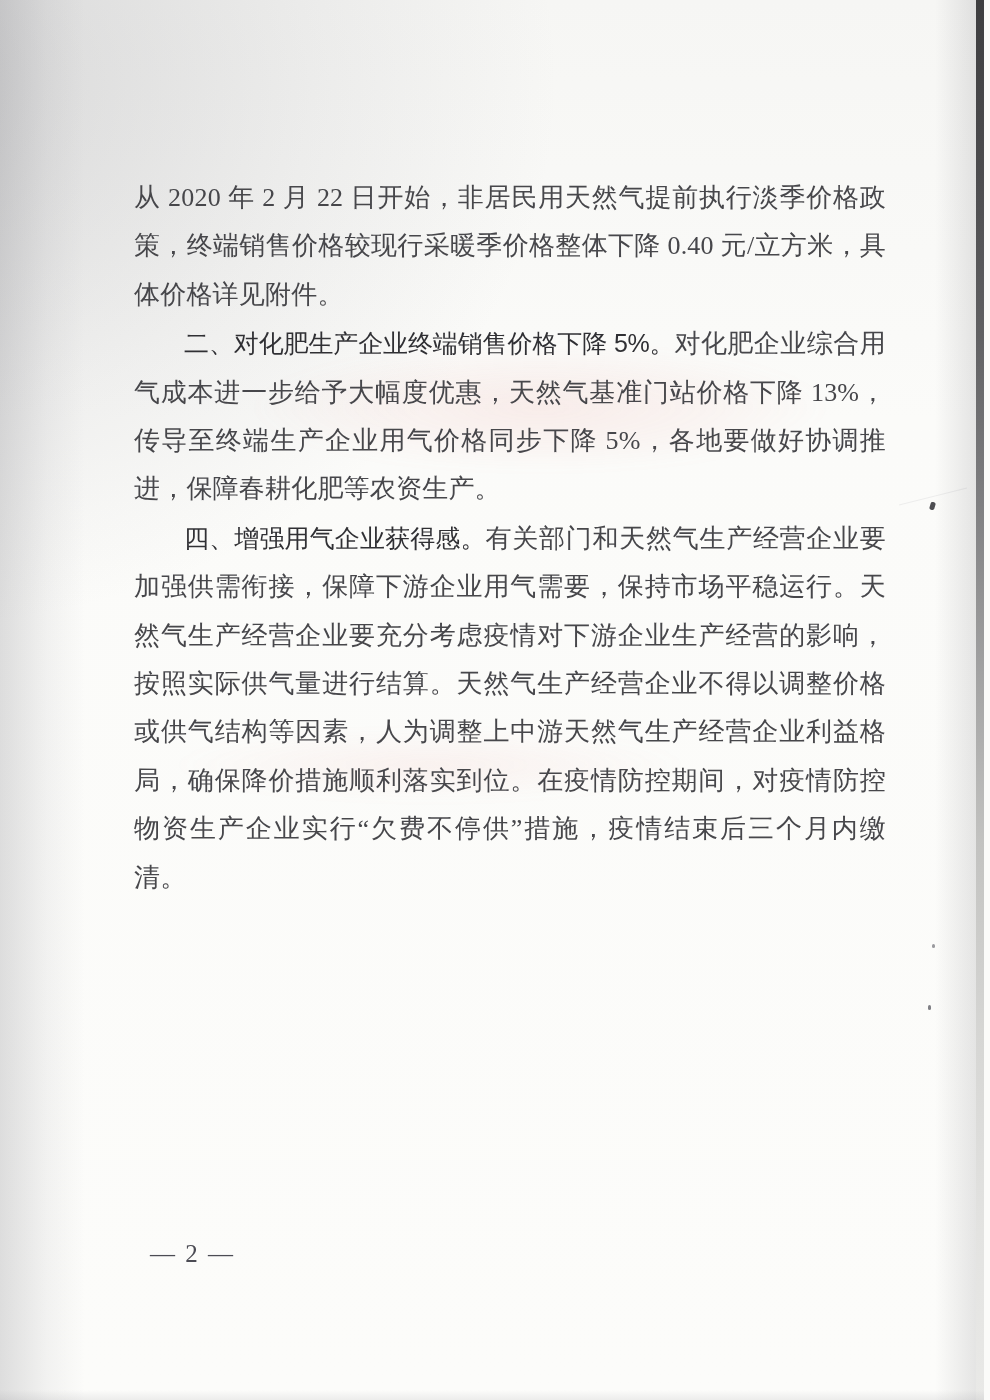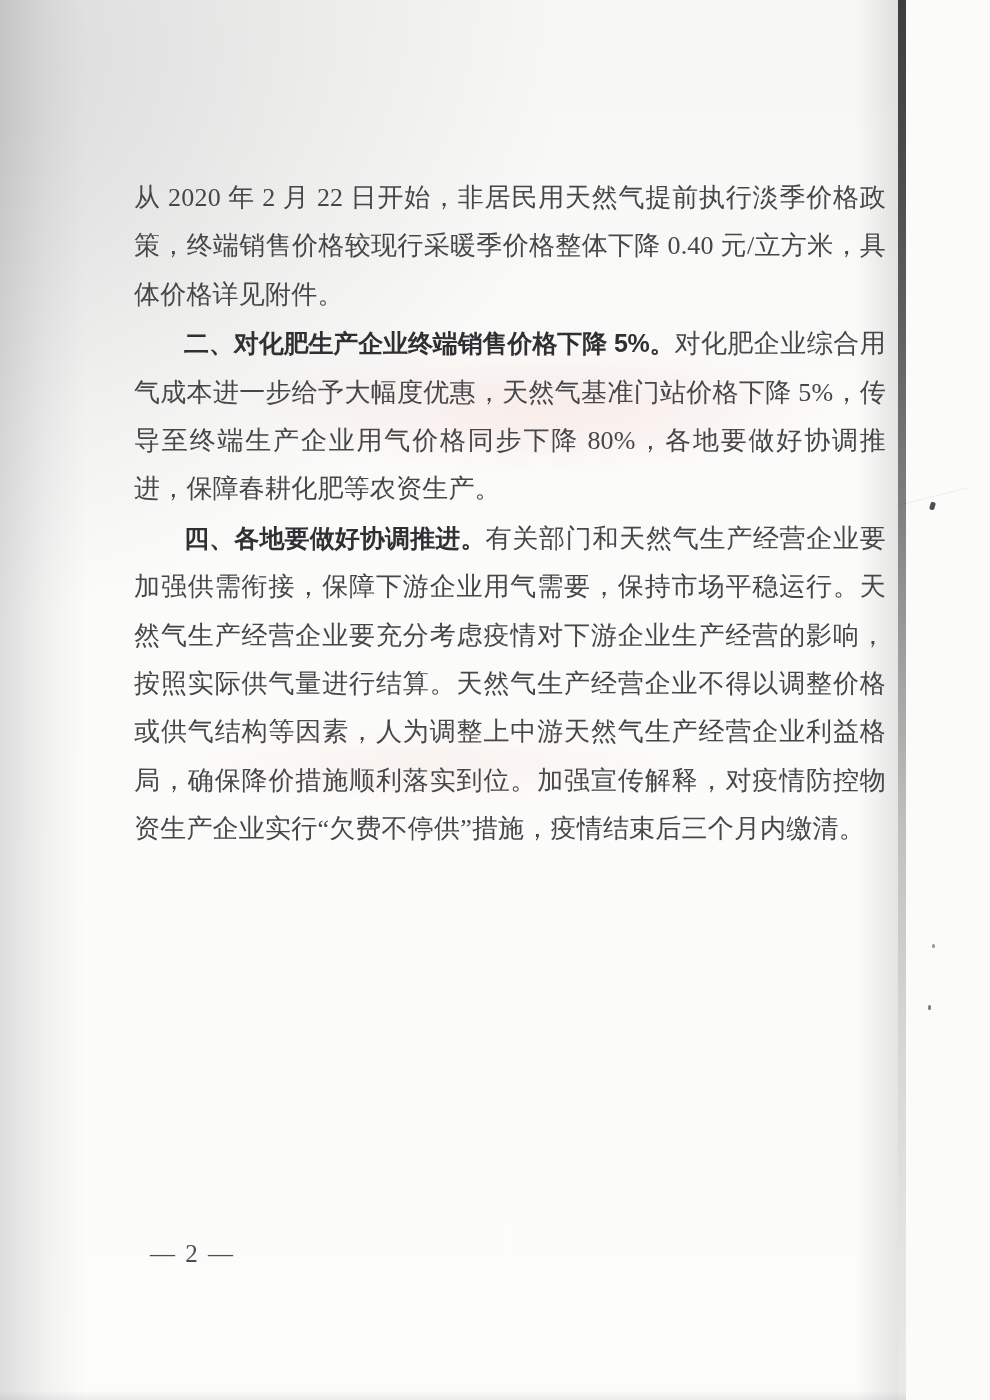--- a/index.html
+++ b/index.html
@@ -6,21 +6,21 @@
     margin: 0;
     padding: 0;
     width: 990px;
     height: 1400px;
     overflow: hidden;
     background: #fbfbf9;
     font-family: "Liberation Serif", "DejaVu Serif", serif;
   }
   .scan-page {
     position: relative;
-    width: 906px;
+    width: 984px;
     height: 1400px;
     background:
       radial-gradient(900px 760px at -90px 80px, rgba(138,138,144,0.30), rgba(158,158,164,0.12) 45%, rgba(0,0,0,0) 72%),
       linear-gradient(180deg, #f6f6f4 0%, #fbfbf9 30%, #fcfcfa 100%);
   }
   
   .edge-left {
     position: absolute; left: 0; top: 0; width: 85px; height: 100%;
     background: linear-gradient(90deg, rgba(132,132,138,0.26), rgba(150,150,156,0.10) 55%, rgba(0,0,0,0) 100%);
     pointer-events: none;
@@ -66,21 +66,21 @@
     font-size: 26px;
     line-height: 48.4px;
     color: var(--ink, #47474b);
     text-align: justify;
     letter-spacing: 0.2px;
   }
   .content p { margin: 0; padding: 0; }
   .content p.indent { text-indent: 50px; }
   .head {
     font-family: "Liberation Sans", "DejaVu Sans", sans-serif;
-    font-weight: 700;
+    font-weight: 400;
     font-size: 25px;
     letter-spacing: -0.4px;
     color: var(--ink-head, #303034);
   }
   .page-number {
     position: absolute;
     left: 150px; top: 1240px;
     font-size: 25px;
     letter-spacing: 2px;
     color: var(--ink-pn, #4c4c54);
@@ -98,18 +98,18 @@
   <div class="bleed bleed-1"></div>
   <div class="bleed bleed-2"></div>
 
   <div class="speck s1"></div>
   <div class="speck s1c"></div>
   <div class="speck s2"></div>
   <div class="speck s3"></div>
 
   <div class="content">
       <p class=""><span>从 2020 年 2 月 22 日开始，非居民用天然气提前执行淡季价格政策，终端销售价格较现行采暖季价格整体下降 0.40 元/立方米，具体价格详见附件。</span></p>
-      <p class="indent"><span class="head">二、对化肥生产企业终端销售价格下降 5%。</span><span>对化肥企业综合用气成本进一步给予大幅度优惠，天然气基准门站价格下降 5%，传导至终端生产企业用气价格同步下降 80%，各地要做好协调推进，保障春耕化肥等农资生产。</span></p>
-      <p class="indent"><span class="head">四、各地要做好协调推进。</span><span>有关部门和天然气生产经营企业要加强供需衔接，保障下游企业用气需要，保持市场平稳运行。天然气生产经营企业要充分考虑疫情对下游企业生产经营的影响，按照实际供气量进行结算。天然气生产经营企业不得以调整价格或供气结构等因素，人为调整上中游天然气生产经营企业利益格局，确保降价措施顺利落实到位。加强宣传解释，对疫情防控物资生产企业实行“欠费不停供”措施，疫情结束后三个月内缴清。</span></p>
+      <p class="indent"><span class="head">二、对化肥生产企业终端销售价格下降 5%。</span><span>对化肥企业综合用气成本进一步给予大幅度优惠，天然气基准门站价格下降 13%，传导至终端生产企业用气价格同步下降 5%，各地要做好协调推进，保障春耕化肥等农资生产。</span></p>
+      <p class="indent"><span class="head">四、增强用气企业获得感。</span><span>有关部门和天然气生产经营企业要加强供需衔接，保障下游企业用气需要，保持市场平稳运行。天然气生产经营企业要充分考虑疫情对下游企业生产经营的影响，按照实际供气量进行结算。天然气生产经营企业不得以调整价格或供气结构等因素，人为调整上中游天然气生产经营企业利益格局，确保降价措施顺利落实到位。在疫情防控期间，对疫情防控物资生产企业实行“欠费不停供”措施，疫情结束后三个月内缴清。</span></p>
     </div>
 
   <div class="page-number">— 2 —</div>
 </div>
 
 </body></html>

